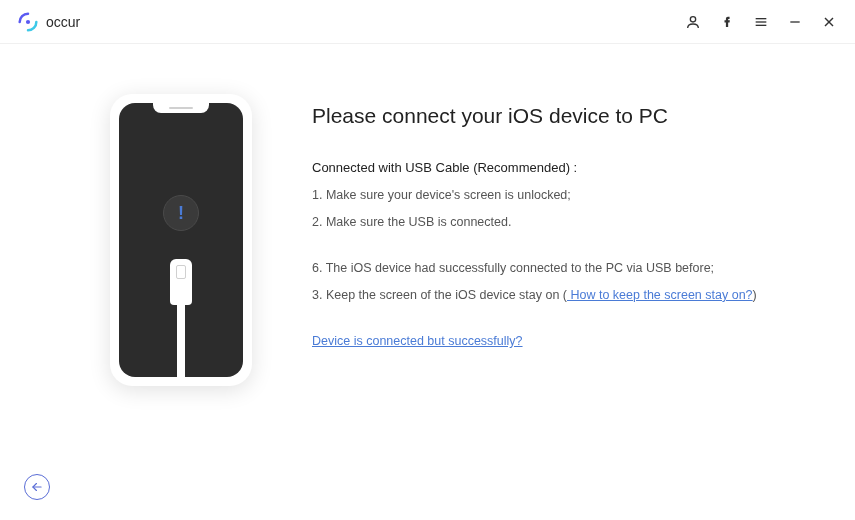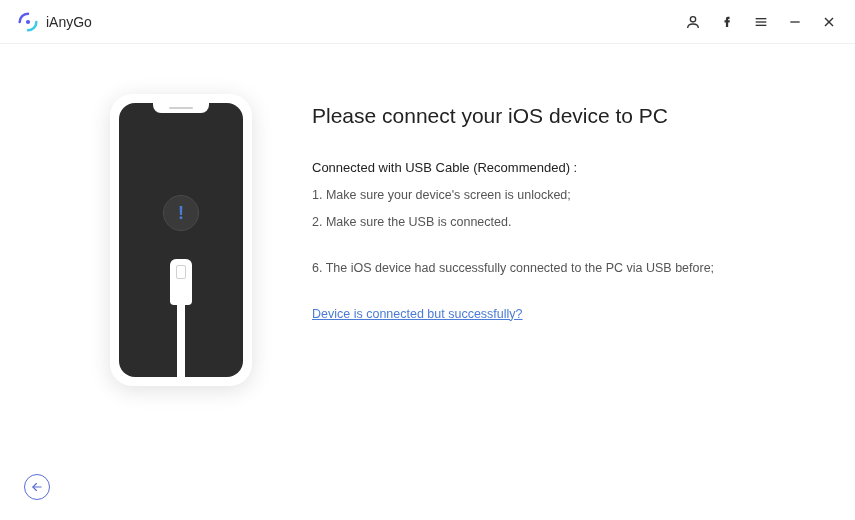--- a/index.html
+++ b/index.html
@@ -207,21 +207,21 @@
 
 <div class="titlebar">
   <div class="titlebar-left">
     <span class="logo">
       <svg viewBox="0 0 24 24" width="20" height="20">
         <path d="M12 2 A10 10 0 0 0 2 12" fill="none" stroke="#5a5af2" stroke-width="3" stroke-linecap="round"></path>
         <path d="M12 22 A10 10 0 0 0 22 12" fill="none" stroke="#3dc9e8" stroke-width="3" stroke-linecap="round"></path>
         <circle cx="12" cy="12" r="2.5" fill="#5a5af2"></circle>
       </svg>
     </span>
-    <span class="app-title">iAnyGo</span>
+    <span class="app-title">occur</span>
   </div>
   <div class="titlebar-right">
     <span class="tb-icon">
       <svg viewBox="0 0 24 24" width="16" height="16" fill="none" stroke="currentColor" stroke-width="2">
         <circle cx="12" cy="8" r="4"></circle>
         <path d="M4 21c0-4 4-6 8-6s8 2 8 6"></path>
       </svg>
     </span>
     <span class="tb-icon">
       <svg viewBox="0 0 24 24" width="15" height="15" fill="currentColor">
@@ -266,20 +266,23 @@
   <div class="text-col">
     <h1 class="heading">Please connect your iOS device to PC</h1>
 
     <div class="section-title">Connected with USB Cable (Recommended) :</div>
     <div class="step">1. Make sure your device's screen is unlocked;</div>
     <div class="step">2. Make sure the USB is connected.</div>
 
     <div class="section-gap"></div>
 
     <div class="step">6. The iOS device had successfully connected to the PC via USB before;</div>
+    <div class="step">
+      <span>3. Keep the screen of the iOS device stay on  (</span><a class="inline-link"> How to keep the screen stay on?</a><span>)</span>
+    </div>
 
     <a class="help-link">Device is connected but successfully?</a>
   </div>
 </div>
 
 <div class="back-btn">
   <svg viewBox="0 0 24 24" width="14" height="14" fill="none" stroke="currentColor" stroke-width="2" stroke-linecap="round" stroke-linejoin="round">
     <line x1="19" y1="12" x2="5" y2="12"></line>
     <polyline points="11 18 5 12 11 6"></polyline>
   </svg>

